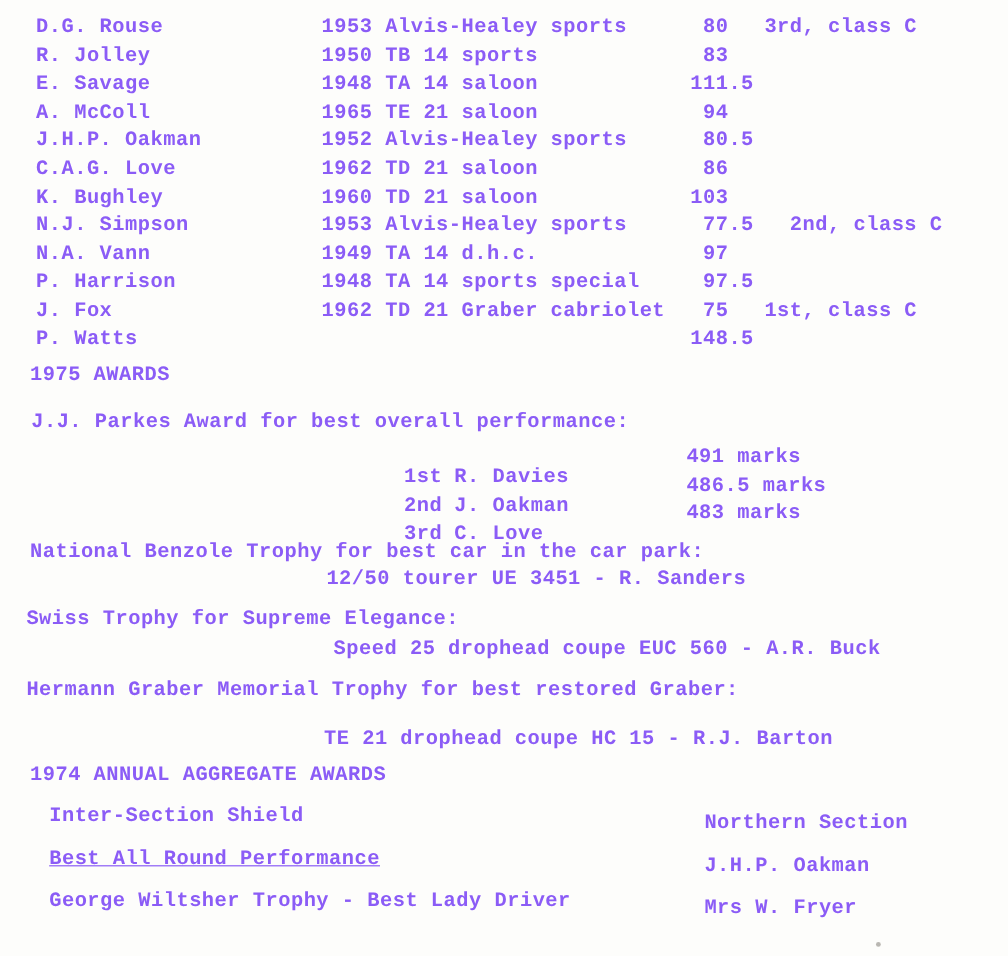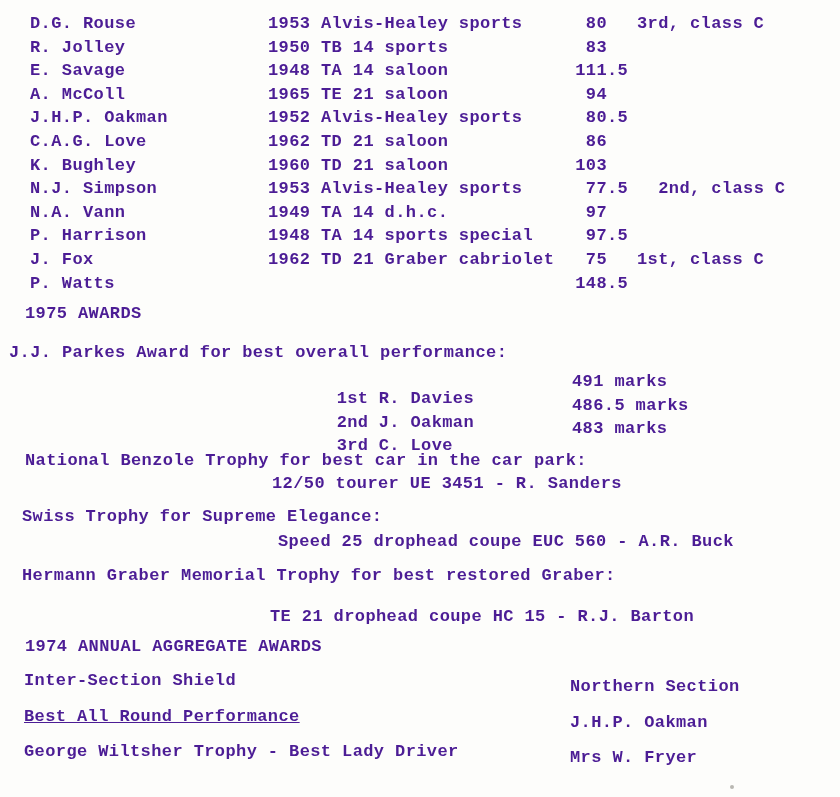--- a/index.html
+++ b/index.html
@@ -6,21 +6,21 @@
     margin: 0;
     padding: 0;
     background: #e8e8e6;
   }
   .page {
     position: relative;
     width: 840px;
     height: 797px;
     margin: 0 auto;
     background: #fdfdfb;
-    color: #4c1d95;
+    color: #8b5cf6;
     font-family: "Liberation Mono", "DejaVu Sans Mono", monospace;
     font-weight: 700;
     font-size: 17px;
     letter-spacing: 0.4px;
     line-height: 1;
     overflow: hidden;
   }
   .line {
     position: absolute;
     white-space: pre;
@@ -51,21 +51,21 @@
     right: 0;
   }
   .p-row {
     position: relative;
     height: 23.7px;
     white-space: pre;
   }
   .p-place { display: inline-block; width: 42px; }
   .p-marks { position: absolute; left: 299px; top: 0; }
   
-  .agg-row { position: absolute; left: 24px; right: 0; height: 30px; }
+  .agg-row { position: absolute; left: 41px; right: 0; height: 30px; }
   .agg-winner { position: absolute; left: 546px; top: 6px; white-space: pre; }
   .agg-label { white-space: pre; }
   .speck {
     position: absolute;
     left: 730px;
     top: 785px;
     width: 4px;
     height: 4px;
     border-radius: 50%;
     background: #b9b7b2;
@@ -110,21 +110,21 @@
     <div class="r-row">
       <span class="c-name">J. Fox</span><span class="c-car">1962 TD 21 Graber cabriolet</span><span class="c-si">75</span><span class="c-sf"></span><span class="c-award">1st, class C</span>
     </div>
     <div class="r-row">
       <span class="c-name">P. Watts</span><span class="c-car"></span><span class="c-si">148</span><span class="c-sf">.5</span><span class="c-award"></span>
     </div>
   </div>
 
   <div class="line" style="left:25px; top:305px;">1975 AWARDS</div>
 
-  <div class="line" style="left:9px; top:344px;">J.J. Parkes Award for best overall performance:</div>
+  <div class="line" style="left:26px; top:344px;">J.J. Parkes Award for best overall performance:</div>
 
   <div class="p-results">
     <div class="p-row">
       <span class="p-place">1st</span><span class="p-name">R. Davies</span><span class="p-marks">491 marks</span>
     </div>
     <div class="p-row">
       <span class="p-place">2nd</span><span class="p-name">J. Oakman</span><span class="p-marks">486.5 marks</span>
     </div>
     <div class="p-row">
       <span class="p-place">3rd</span><span class="p-name">C. Love</span><span class="p-marks">483 marks</span>

